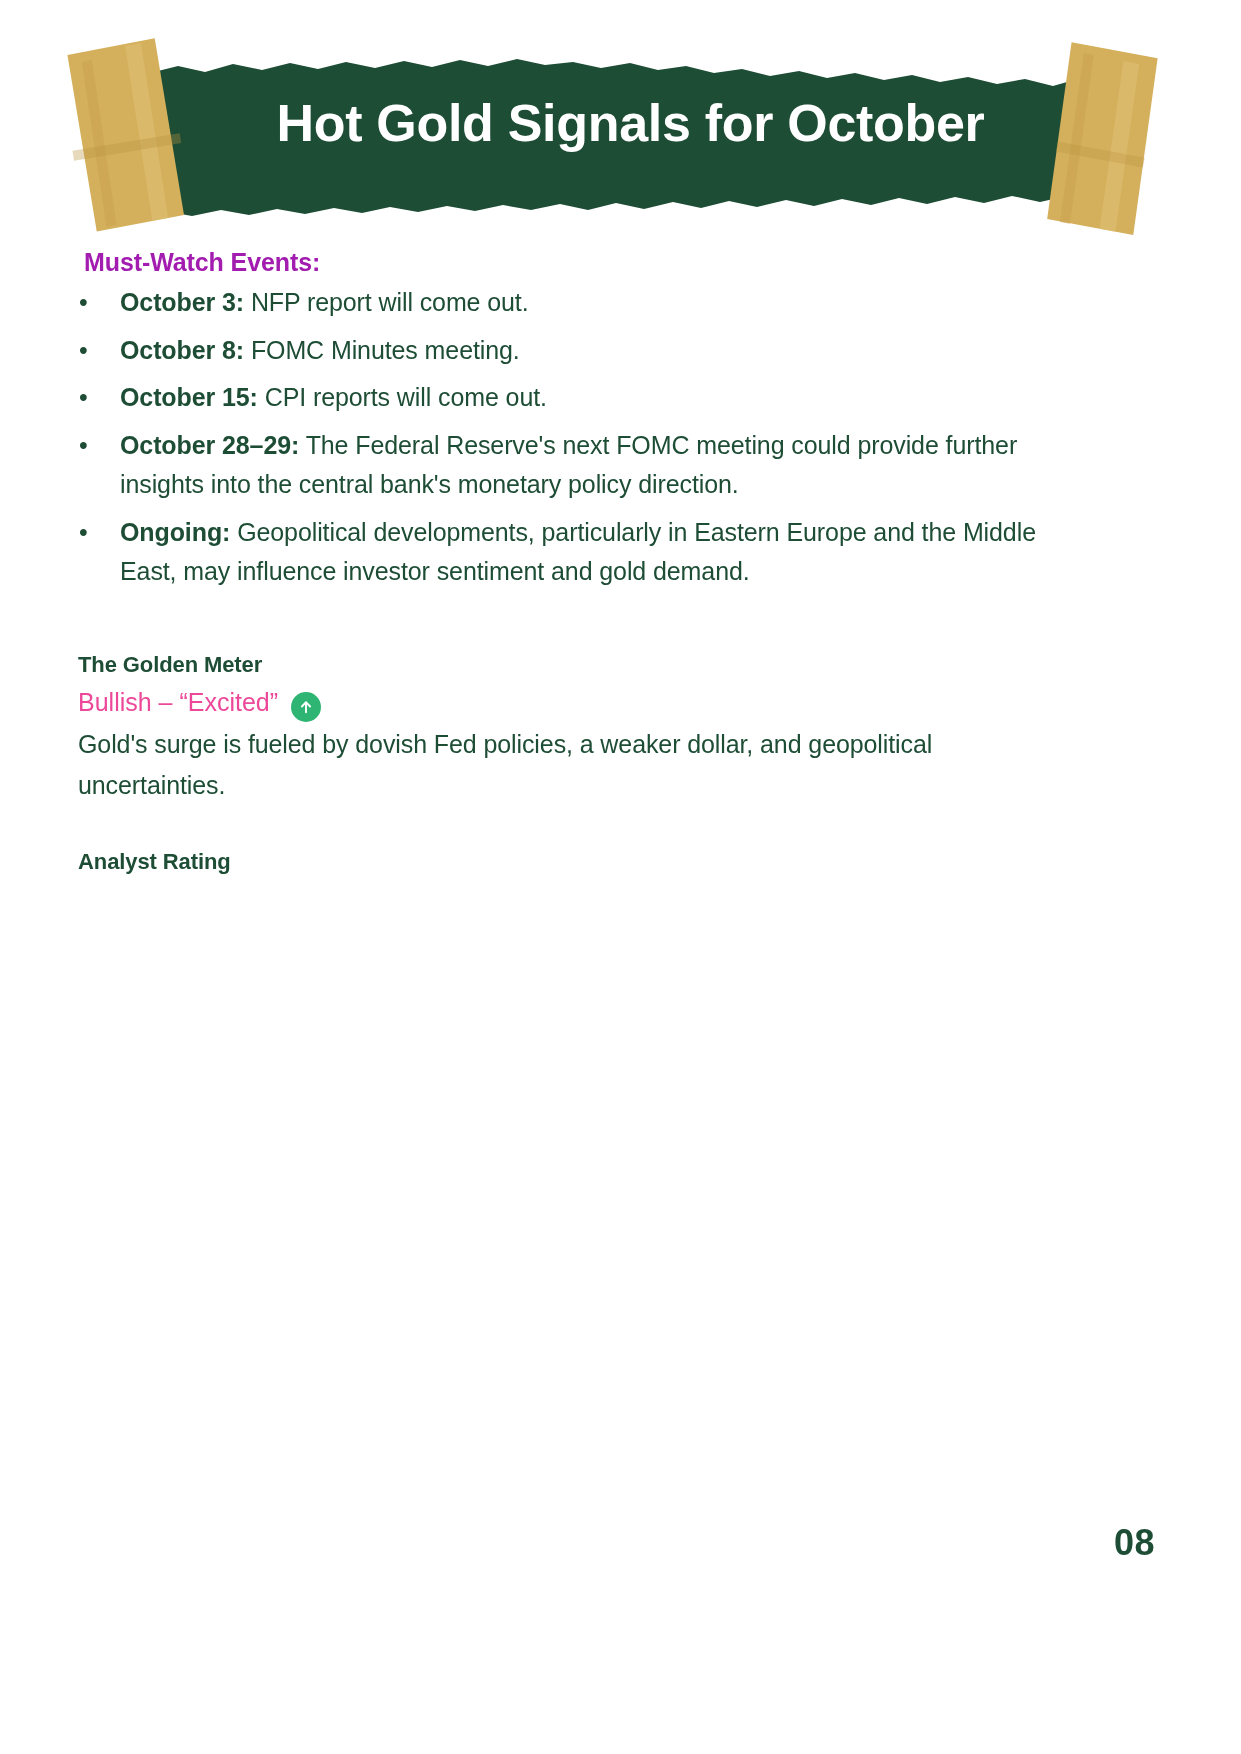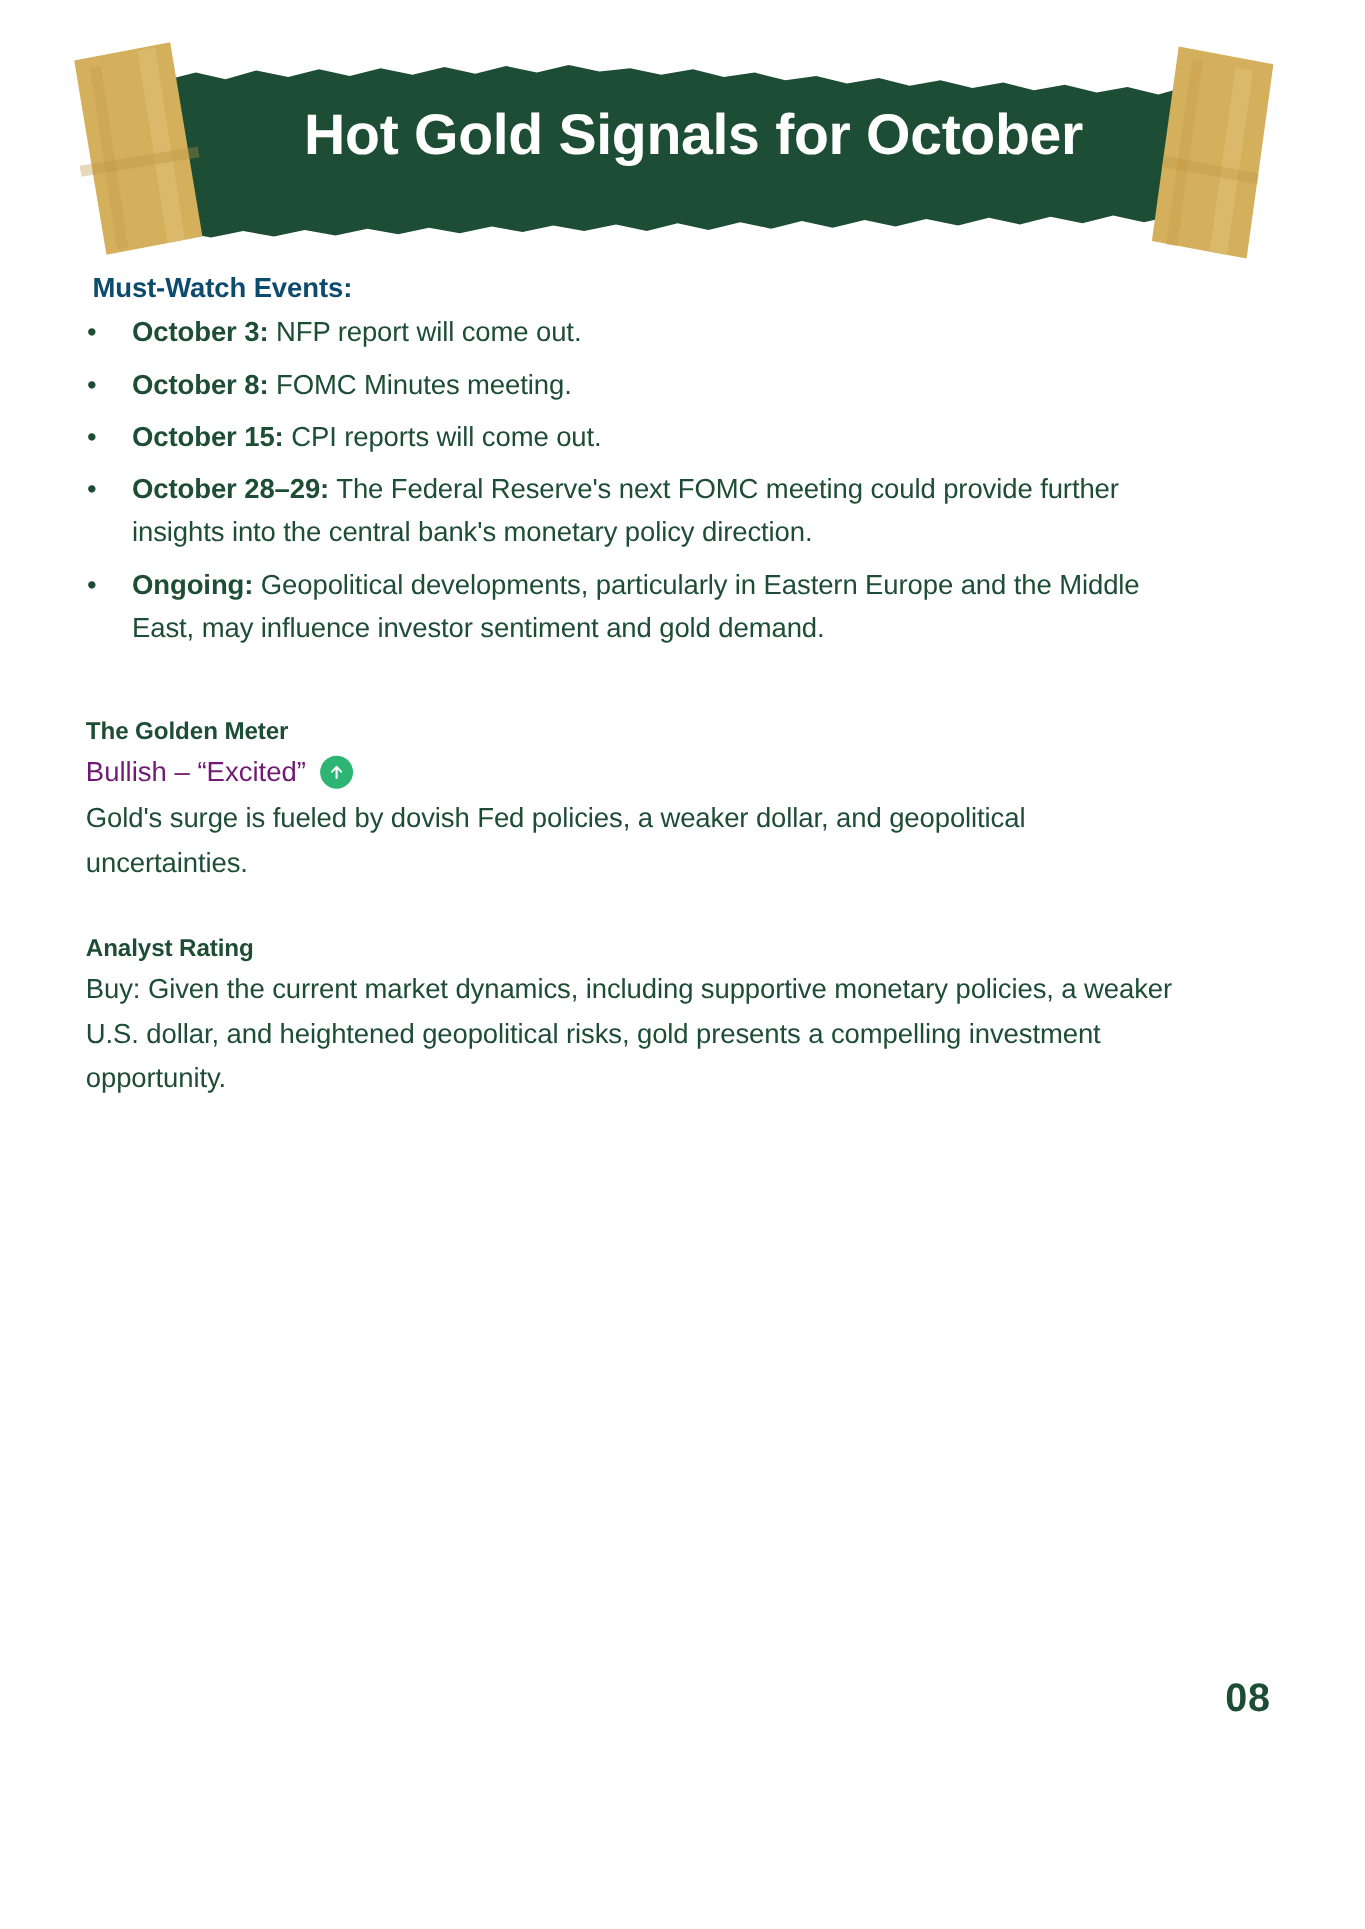--- a/index.html
+++ b/index.html
@@ -48,21 +48,21 @@
   .content {
     position: absolute;
     left: 78px;
     top: 248px;
     width: 1000px;
   }
 
   .section-label {
     font-size: 25px;
     font-weight: 700;
-    color: #0c4a6e;
+    color: #a21caf;
     margin: 0 0 6px 6px;
     letter-spacing: -0.1px;
   }
 
   ul.bullets {
     list-style: none;
     margin: 0;
     padding: 0;
   }
   ul.bullets li {
@@ -100,25 +100,25 @@
   .para {
     font-size: 25px;
     line-height: 1.62;
     color: #1e4d35;
     margin: 0;
     letter-spacing: -0.1px;
   }
 
   .meter-line {
     display: flex;
-    align-items: center;
+    align-items: flex-end;
     gap: 13px;
     font-size: 25px;
     line-height: 1.62;
-    color: #701a75;
+    color: #ec4899;
     margin-bottom: 2px;
   }
 
   .arrow-badge {
     width: 30px;
     height: 30px;
     border-radius: 50%;
     background: #2fb573;
     display: inline-flex;
     align-items: center;
@@ -208,16 +208,15 @@
       </svg>
     </span>
   </div>
 
   <div class="para">Gold's surge is fueled by dovish Fed policies, a weaker dollar, and geopolitical uncertainties.</div>
 
   <div class="gap-md"></div>
 
   <div class="heading">Analyst Rating</div>
 
-  <div class="para">Buy: Given the current market dynamics, including supportive monetary policies, a weaker U.S. dollar, and heightened geopolitical risks, gold presents a compelling investment opportunity.</div>
 </div>
 
 <div class="page-number">08</div>
 
 </body></html>

